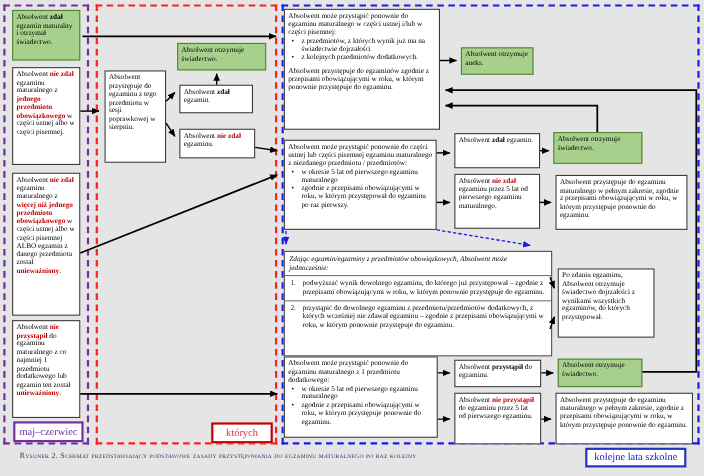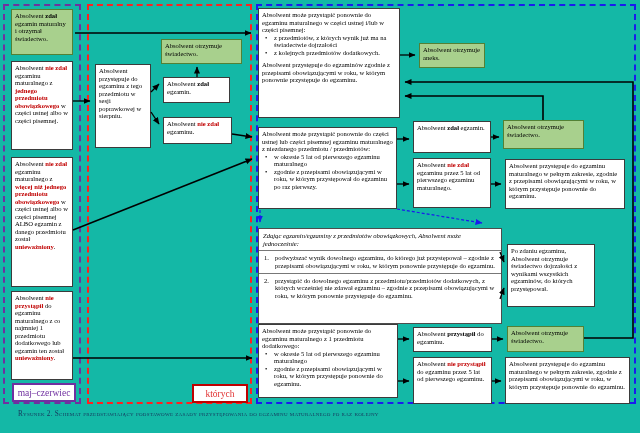--- a/index.html
+++ b/index.html
@@ -1,17 +1,17 @@
 <!DOCTYPE html>
 <html lang="pl" style="--green-fill: #a8d08d; --green-border: #538135; --box-border: #3b3b3b; --red-text: #c00000; --purple-accent: #7030a0; --red-accent: #ff2020; --dark-red-accent: #c00000; --blue-accent: #1a1aee; --caption-color: #17365d;"><head>
 <meta charset="utf-8">
 <style>
   html,body{margin:0;padding:0;background:#fff;}
   #stage{
-    position:relative;width:640px;height:433px;background:#14b8a6;overflow:hidden;
+    position:relative;width:640px;height:433px;background:#e5e5e5;overflow:hidden;
     font-family:"Liberation Serif","DejaVu Serif",serif;color:#000;
   }
   .region{position:absolute;border:2px dashed #000;box-sizing:border-box;}
   .region.purple{border-color:var(--purple-accent,#7030a0);}
   .region.redz{border-color:var(--red-accent,#ff0000);}
   .region.bluez{border-color:var(--blue-accent,#1a1aee);}
   .box{
     position:absolute;box-sizing:border-box;background:#fff;
     border:1px solid var(--box-border,#3b3b3b);
     padding:2px 3px;font-size:6.6px;line-height:1.14;
@@ -158,20 +158,21 @@
   <div class="box green" style="left:507px;top:326px;width:77px;height:26px">
       <div class="para p"><span class="pbody"><span>Absolwent otrzymuje świadectwo.</span></span></div>
     </div>
   <div class="box" style="left:413px;top:357px;width:79px;height:47px">
       <div class="para p"><span class="pbody"><span>Absolwent </span><span class="red">nie przystąpił</span><span> do egzaminu przez 5 lat od pierwszego egzaminu.</span></span></div>
     </div>
   <div class="box" style="left:505px;top:357px;width:125px;height:47px">
       <div class="para p"><span class="pbody"><span>Absolwent przystępuje do egzaminu maturalnego w pełnym zakresie, zgodnie z przepisami obowiązującymi w roku, w którym przystępuje ponownie do egzaminu.</span></span></div>
     </div>
 
+  <div class="tag kol" style="left:532px;top:407px;width:92px;height:18px">kolejne lata szkolne</div>
 
   <div id="caption">Rysunek 2. Schemat przedstawiający podstawowe zasady przystępowania do egzaminu maturalnego po raz kolejny</div>
 
   <svg id="arrows" width="640" height="433" viewBox="0 0 640 433">
     <defs>
       <marker id="ah" markerWidth="9" markerHeight="8" refX="6.5" refY="3" orient="auto" markerUnits="userSpaceOnUse">
         <path d="M0,0 L7,3 L0,6 Z" fill="#000"></path>
       </marker>
       <marker id="ahb" markerWidth="9" markerHeight="8" refX="6.5" refY="3" orient="auto" markerUnits="userSpaceOnUse">
         <path d="M0,0 L7,3 L0,6 Z" fill="#1a1aee"></path>

